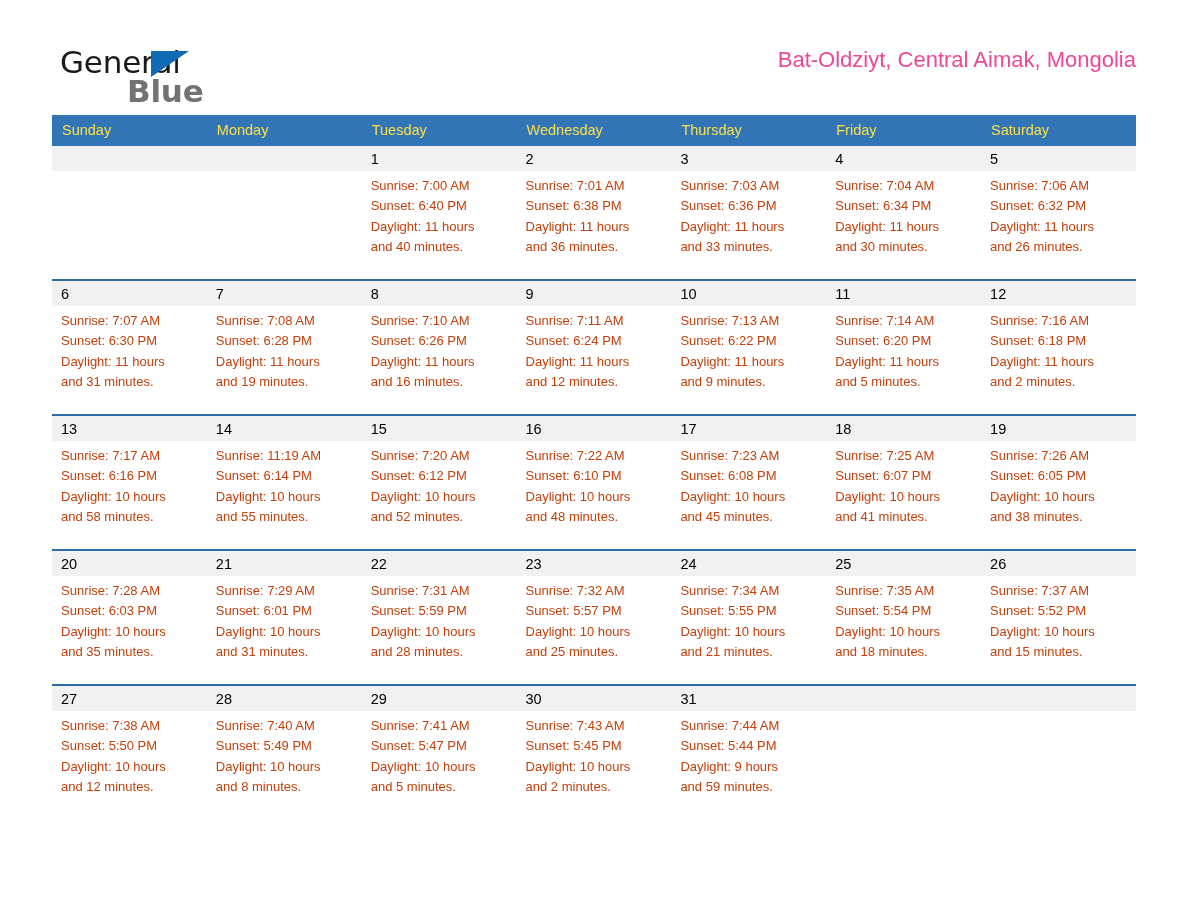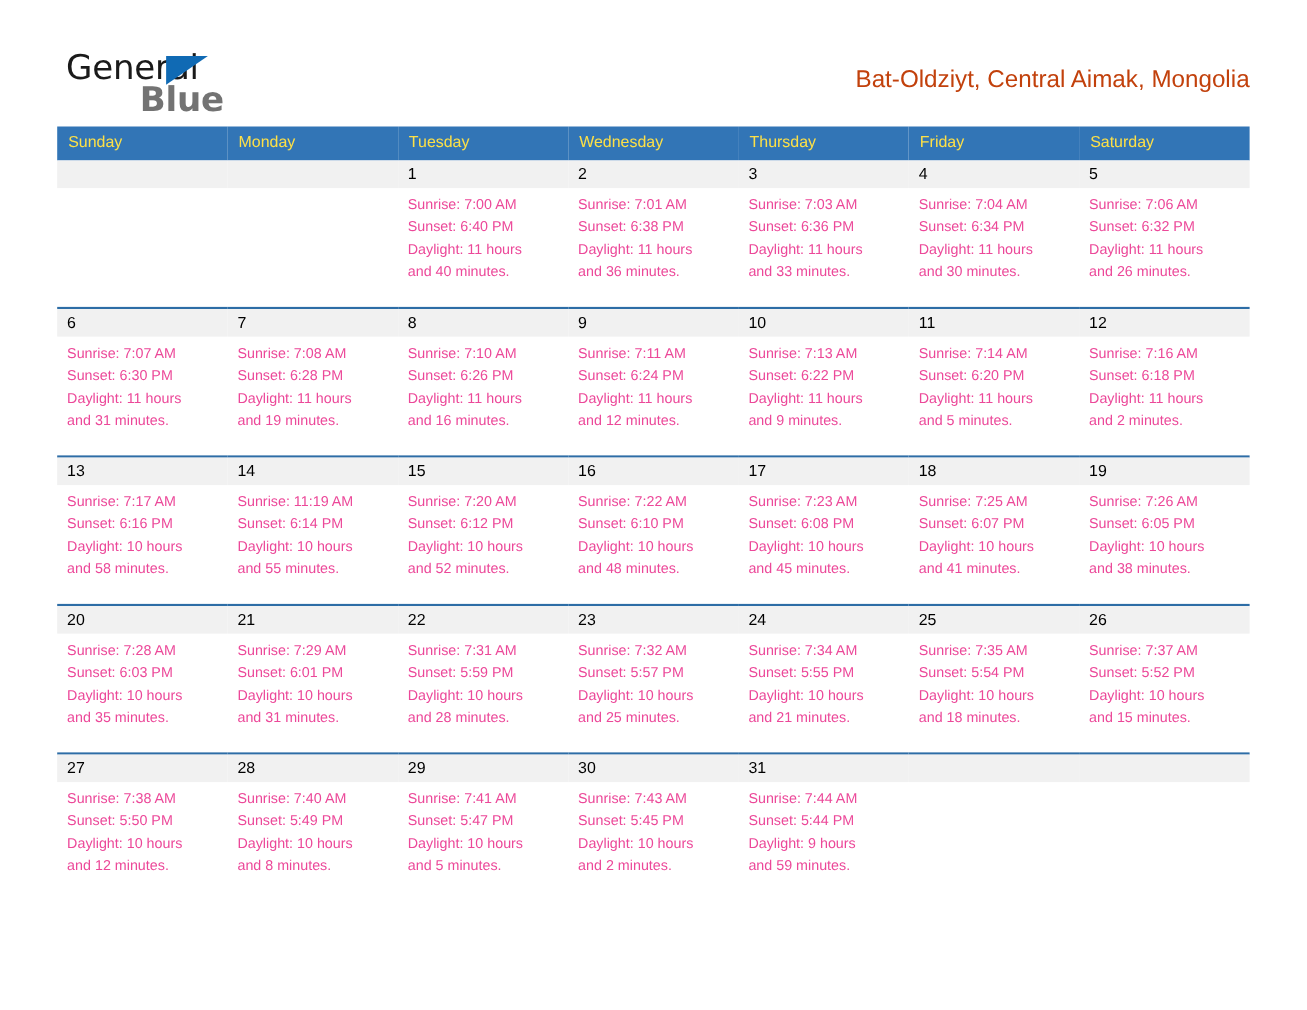--- a/index.html
+++ b/index.html
@@ -73,22 +73,22 @@
   .month-title {
     font-size: 42px;
     font-weight: 400;
     color: #000;
     line-height: 1.05;
     letter-spacing: 0px;
   }
   .location-title {
     font-size: 22px;
     font-weight: 400;
-    color: #c2410c;
-    margin-top: 22px;
+    color: #ec4899;
+    margin-top: 10px;
     letter-spacing: 0px;
   }
 
   
   .calendar {
     margin-top: 15px;
     width: 1084px;
     border-collapse: collapse;
     table-layout: fixed;
   }
@@ -124,21 +124,21 @@
     height: 25px;
     padding: 3px 0 0 9px;
     font-size: 14.5px;
     color: #000;
     line-height: 1.45;
   }
   .day-details {
     padding: 5px 9px 0 9px;
     font-size: 13px;
     line-height: 1.56;
-    color: #ec4899;
+    color: #c2410c;
   }
   .day-details div { white-space: nowrap; }
   .empty .daynum-band { background: #f1f1f1; }
 </style>
 </head>
 <body>
 
 <div class="page">
 
   <div class="header">

